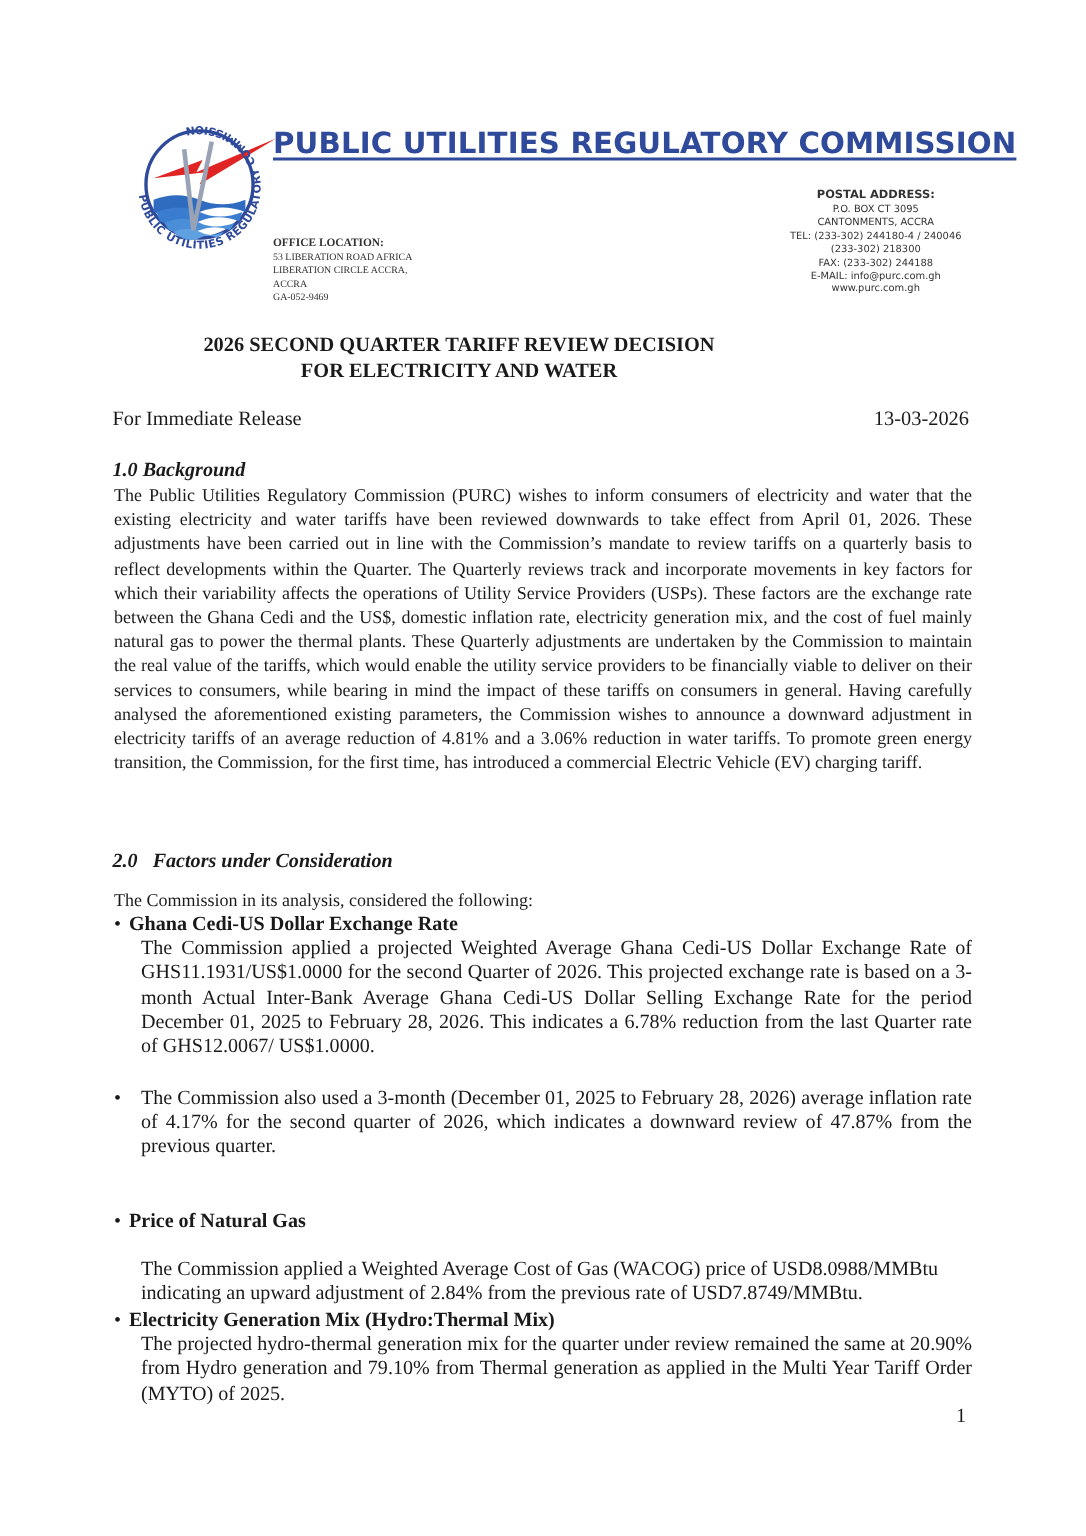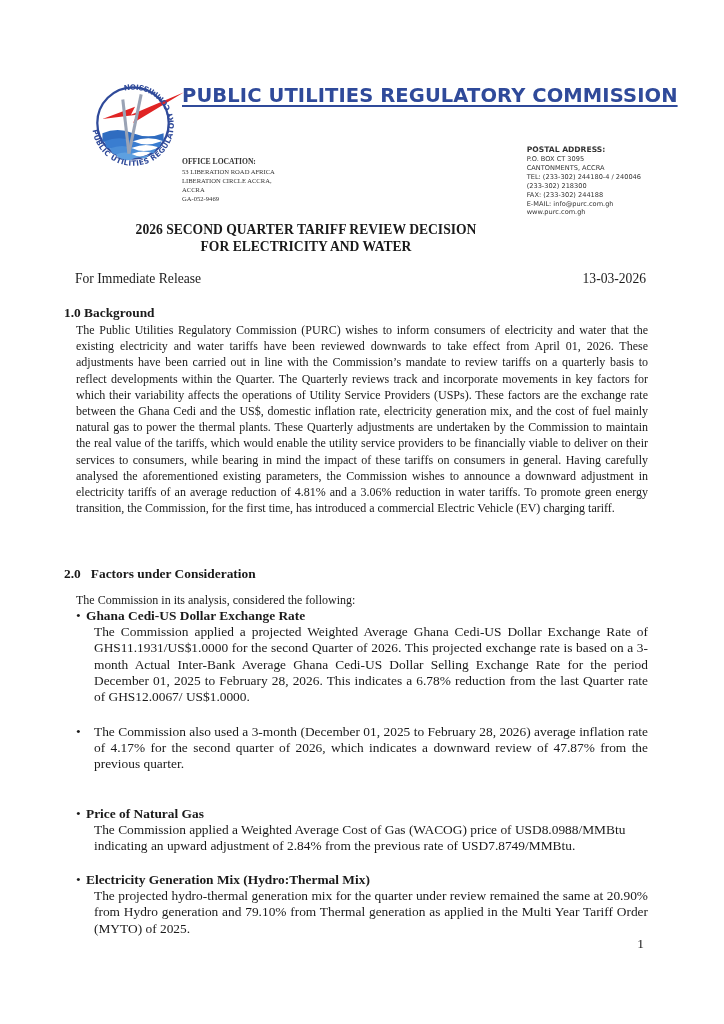--- a/index.html
+++ b/index.html
@@ -4,34 +4,34 @@
 <style>
   html, body { margin: 0; padding: 0; background: #ffffff; }
   body { width: 724px; height: 1024px; position: relative; overflow: hidden; color: #1a1a1a; }
   .page { position: absolute; left: 0; top: 0; width: 724px; height: 1024px; }
 
   
   .logo { position: absolute; left: 82px; top: 74px; width: 102px; height: 102px; }
   .org-name { position: absolute; left: 182px; top: 84px; font-family: "DejaVu Sans", sans-serif; font-weight: bold; font-size: 19.5px; color: #2f4a9a; letter-spacing: 0.1px; white-space: nowrap; text-decoration: underline; text-decoration-thickness: 2px; text-underline-offset: 3px; }
   .office { position: absolute; left: 182px; top: 145px; font-family: Liberation Serif, serif; font-size: 6.6px; line-height: 9px; color: #333; margin-top: 12px; }
   .office .hd { font-weight: bold; font-size: 7.6px; line-height: 10px; }
-  .postal { position: absolute; right: 83px; top: 125px; text-align: left; font-family: "DejaVu Sans", sans-serif; font-size: 6.6px; line-height: 8.9px; color: #333; margin-top: 20px; }
+  .postal { position: absolute; right: 83px; top: 125px; text-align: center; font-family: "DejaVu Sans", sans-serif; font-size: 6.6px; line-height: 8.9px; color: #333; }
   .postal .hd { font-weight: bold; font-size: 7.6px; line-height: 10px; }
   .title { position: absolute; left: 0; width: 612px; top: 221px; text-align: center; font-family: "Liberation Serif", serif; font-weight: bold; font-size: 13.6px; line-height: 17px; }
   .release { position: absolute; left: 75px; top: 271px; font-family: "Liberation Serif", serif; font-size: 13.6px; }
   .date { position: absolute; right: 78px; top: 271px; font-family: "Liberation Serif", serif; font-size: 13.6px; }
 
-  .h { position: absolute; left: 64px; font-family: "Liberation Serif", serif; font-weight: bold; font-size: 13.4px; }
+  .h { position: absolute; left: 75px; font-family: "Liberation Serif", serif; font-weight: bold; font-size: 13.4px; font-style: italic; }
   .para { position: absolute; left: 76px; width: 572px; font-family: "Liberation Serif", serif; font-size: 12px; line-height: 16.2px; text-align: justify; }
 
   .bullet { position: absolute; left: 76px; width: 572px; font-family: "Liberation Serif", serif; font-size: 13.4px; line-height: 16.2px; }
   .bullet .dot { position: absolute; left: 0; top: 0; width: 14px; }
   .bullet .bt { margin-left: 10px; font-weight: bold; }
   .bullet .bp { margin-left: 18px; text-align: justify; }
-  .bullet .bp.left { text-align: left; }
+  .bullet .bp.left { text-align: left; margin-top: 16px; }
 
   .pagenum { position: absolute; right: 80px; top: 936px; font-family: "Liberation Serif", serif; font-size: 13.4px; }
 </style>
 </head>
 <body>
 
 <div class="page">
 
   <svg class="logo" viewBox="0 0 100 100">
     <defs>

